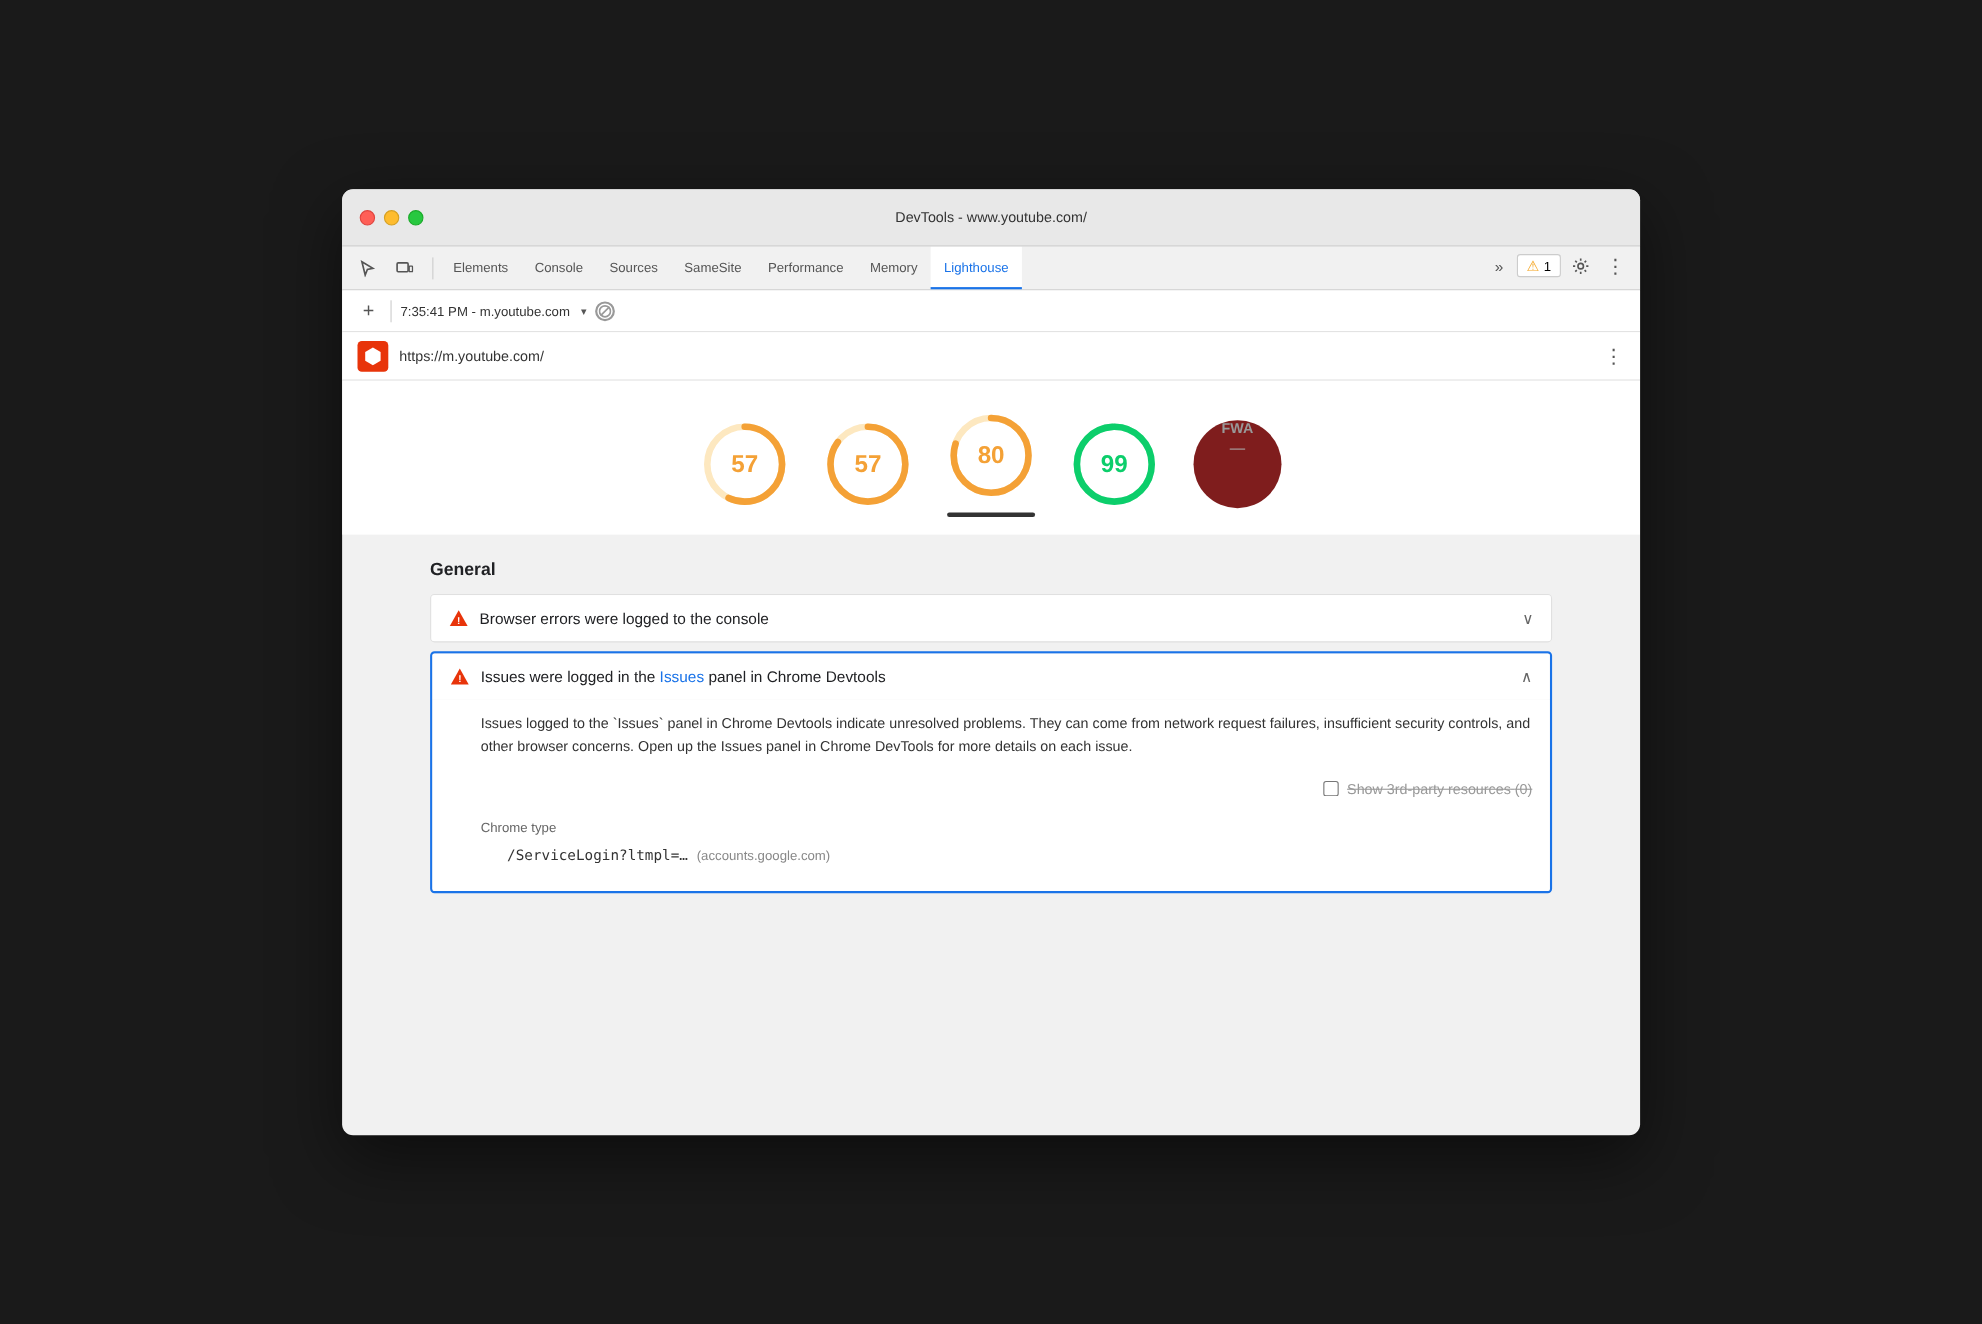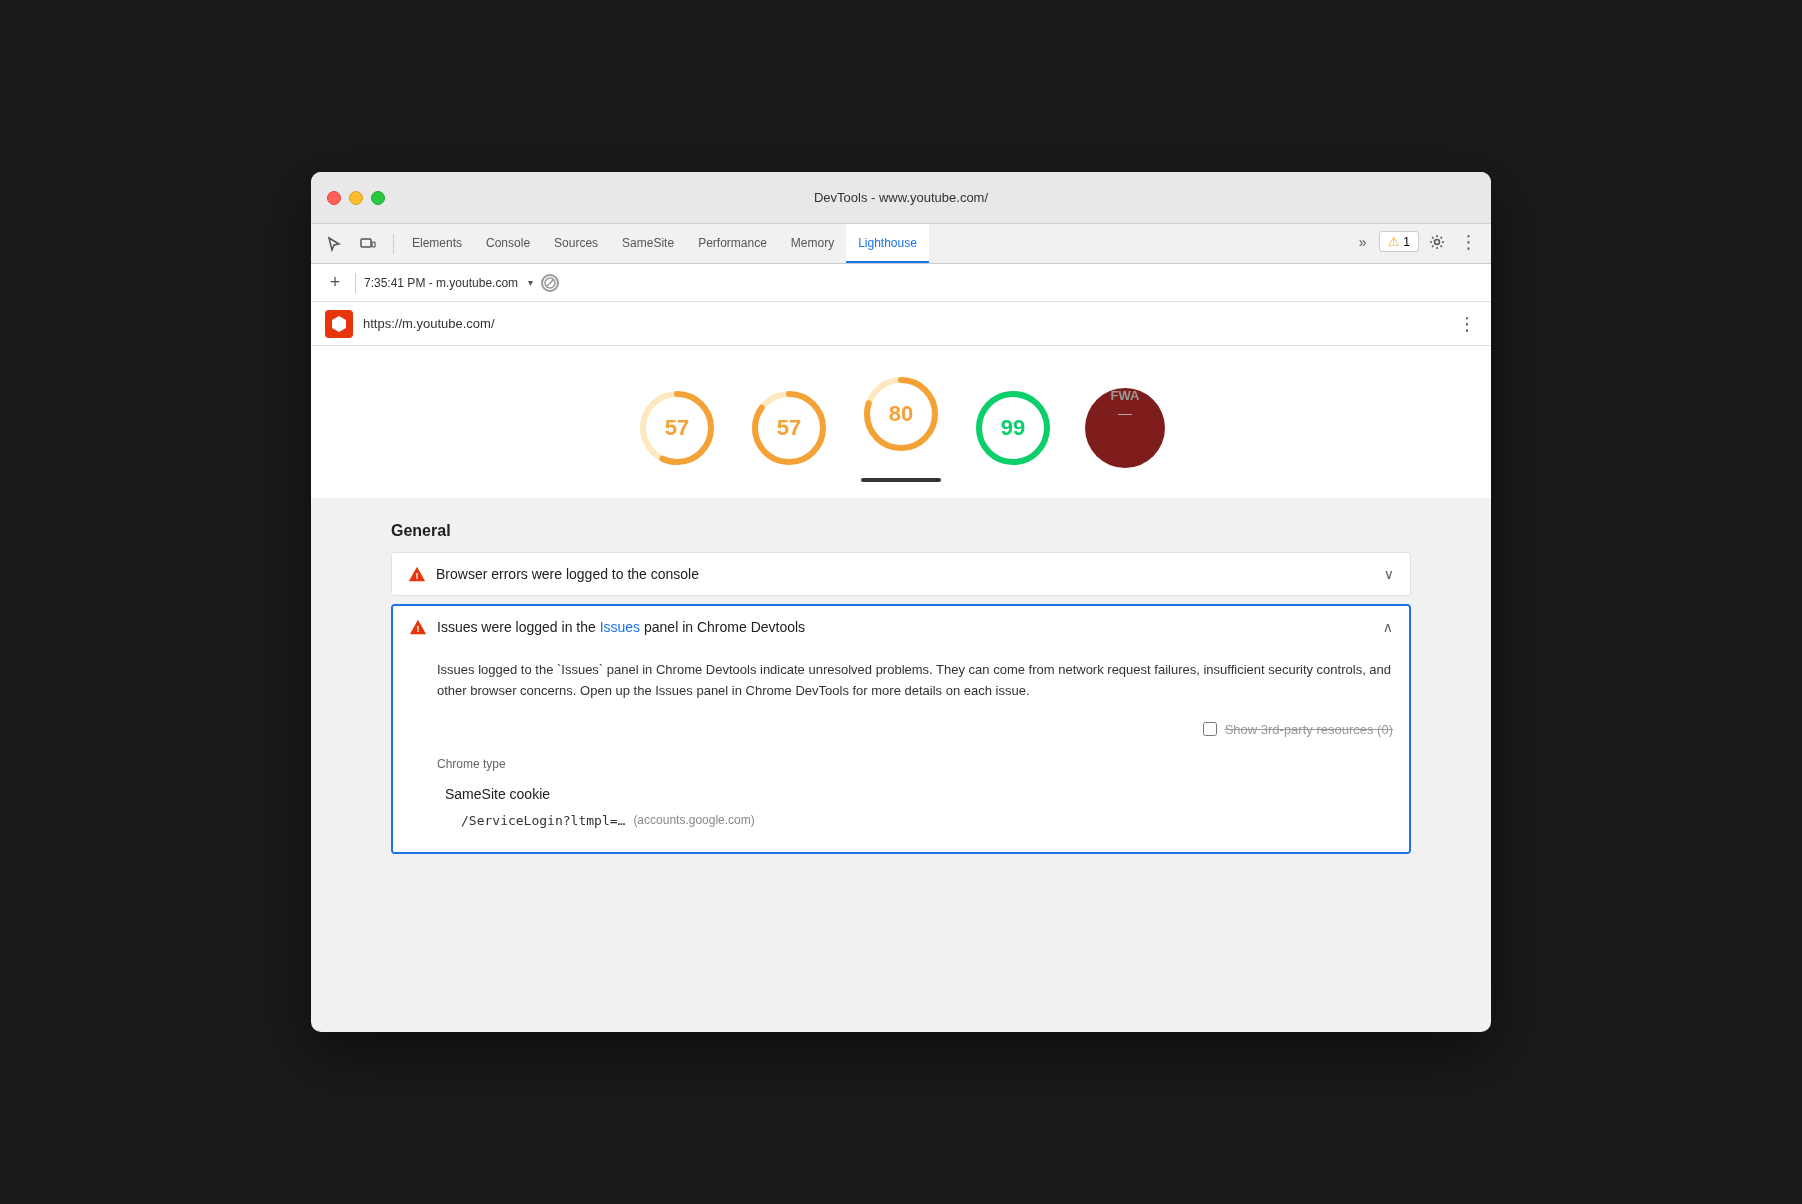--- a/index.html
+++ b/index.html
@@ -484,21 +484,21 @@
       </div>
 
       <div class="score-circle">
         <svg width="80" height="80" viewBox="0 0 80 80">
           <circle cx="40" cy="40" r="34" fill="none" stroke="#fde8c0" stroke-width="6"></circle>
           <circle cx="40" cy="40" r="34" fill="none" stroke="#f4a136" stroke-width="6" stroke-dasharray="213.6" stroke-dashoffset="32" stroke-linecap="round"></circle>
         </svg>
         <span class="score-number score-orange">57</span>
       </div>
 
-      <div style="display:flex;flex-direction:column;align-items:center;gap:16px;">
+      <div style="display:flex;flex-direction:column;align-items:center;gap:4px;">
         <div class="score-circle">
           <svg width="80" height="80" viewBox="0 0 80 80">
             <circle cx="40" cy="40" r="34" fill="none" stroke="#fde8c0" stroke-width="6"></circle>
             <circle cx="40" cy="40" r="34" fill="none" stroke="#f4a136" stroke-width="6" stroke-dasharray="213.6" stroke-dashoffset="42.7" stroke-linecap="round"></circle>
           </svg>
           <span class="score-number score-orange">80</span>
         </div>
         <div style="height:4px;width:80px;background:#333;border-radius:2px;margin-top:8px;"></div>
       </div>
 
@@ -543,23 +543,20 @@
         </div>
         <div class="accordion-body">
           <p class="accordion-description">Issues logged to the `Issues` panel in Chrome Devtools indicate unresolved problems. They can come from network request failures, insufficient security controls, and other browser concerns. Open up the Issues panel in Chrome DevTools for more details on each issue.</p>
           <div class="show-3rd-party">
             <input type="checkbox" class="checkbox-input" style="">
             <span class="strikethrough-label">
               <span>Show 3rd-party resources</span> <span>(0)</span>
             </span>
           </div>
           <div class="issue-type-label">Chrome type</div>
-          <div class="issue-type-item">
-            <span class="issue-type-name">SameSite cookie</span>
-          </div>
           <div class="issue-url-row">
             <span class="issue-url">/ServiceLogin?ltmpl=…</span>
             <span class="issue-domain">(accounts.google.com)</span>
           </div>
         </div>
       </div>
 
       <div style="height:40px;"></div>
     </div>
   </div>

